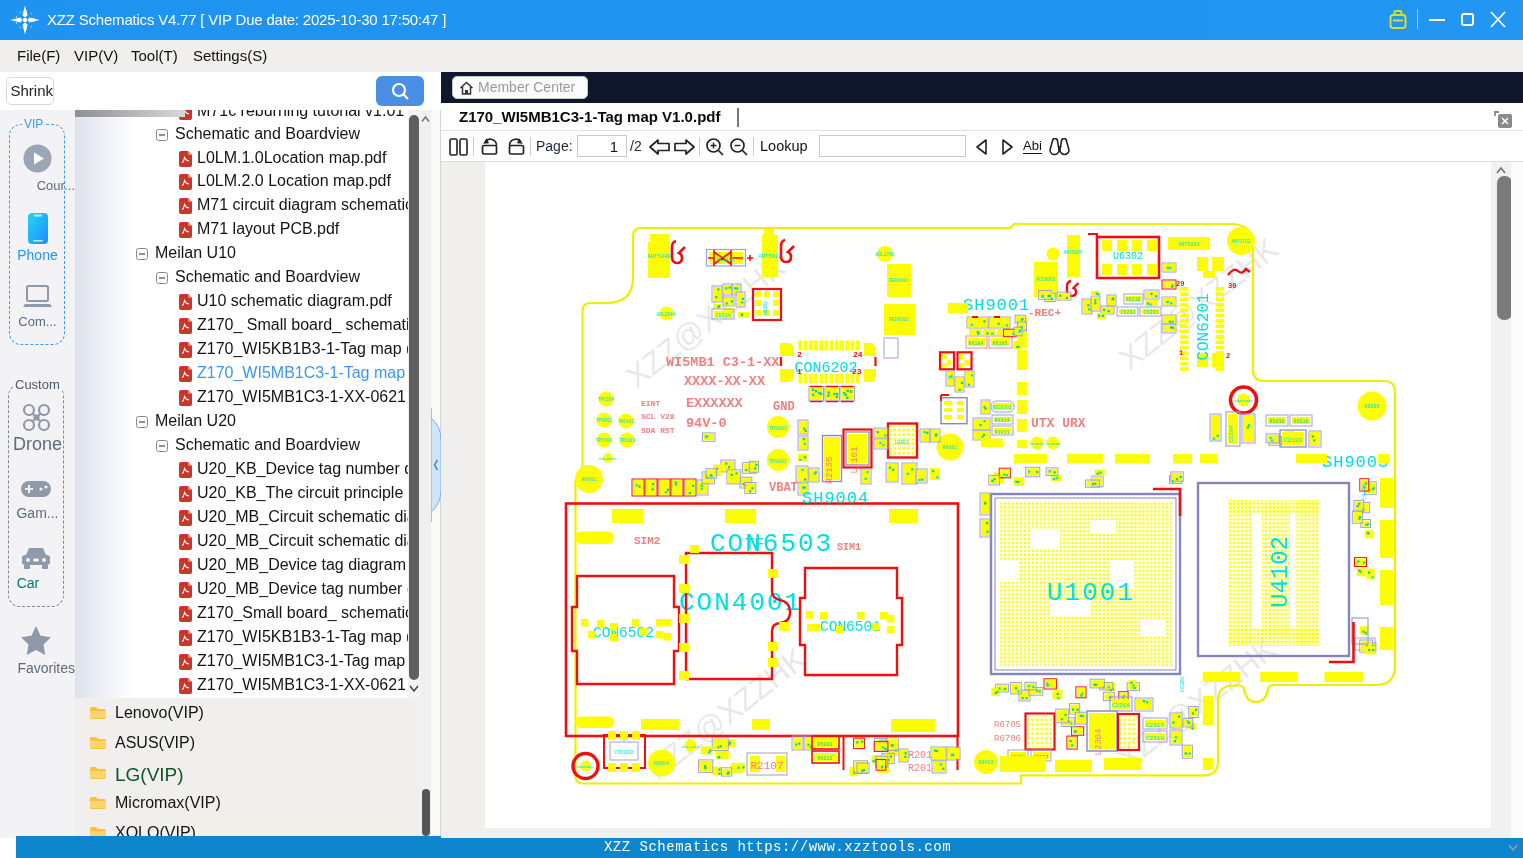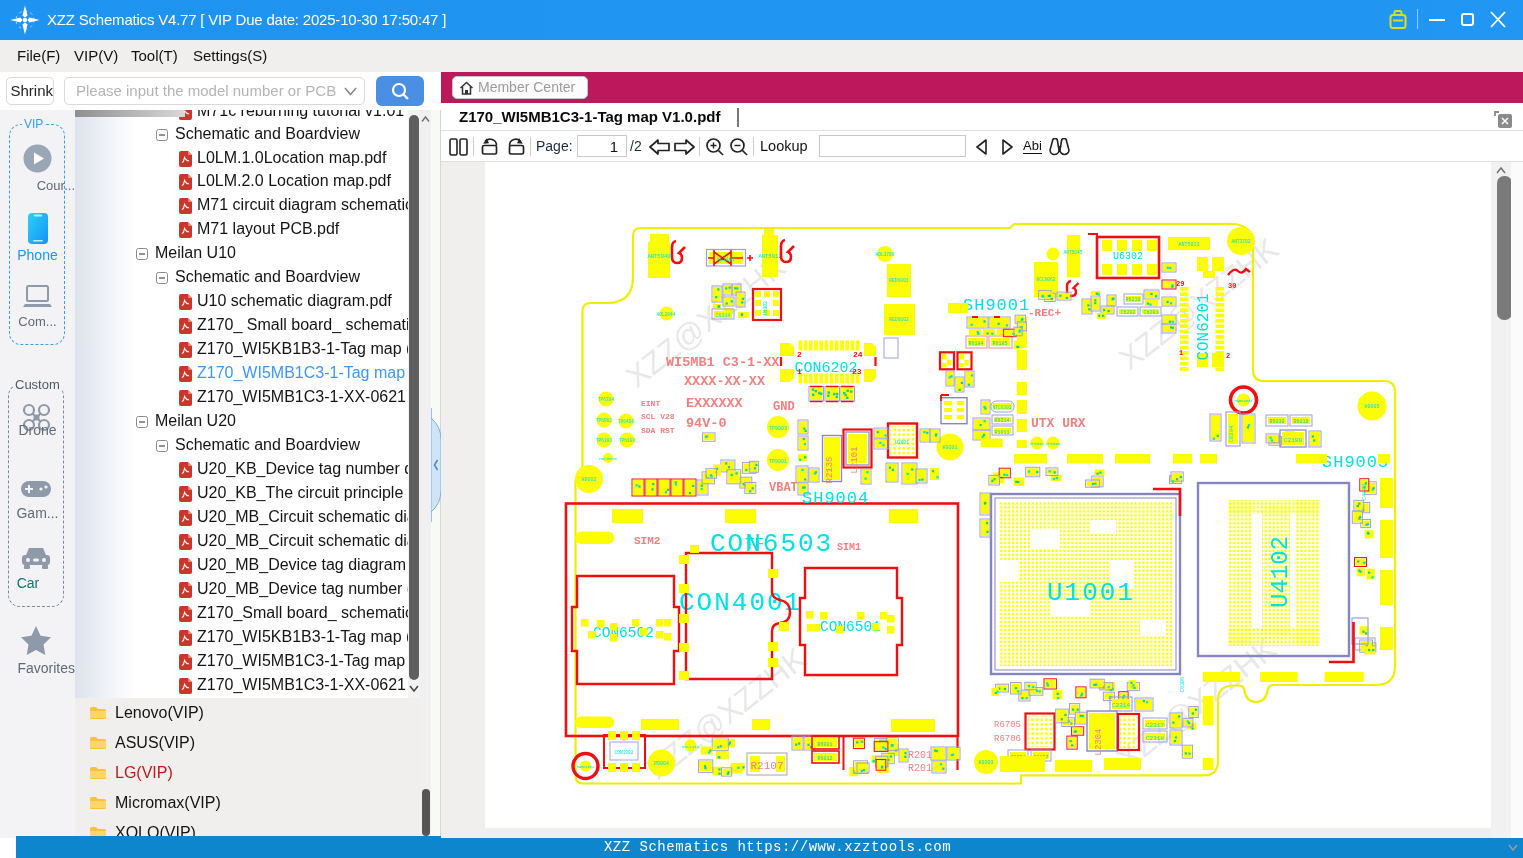--- a/index.html
+++ b/index.html
@@ -31,26 +31,20 @@
     </svg>
   </div>
 <div class="abs" style="left:0;top:40px;width:1523px;height:46px;background:#f0efed;border-bottom:1px solid #0369a1">
     <div class="abs" style="left:17px;top:7px;font-size:15px;color:#111">File(F)</div>
     <div class="abs" style="left:74px;top:7px;font-size:15px;color:#111">VIP(V)</div>
     <div class="abs" style="left:131px;top:7px;font-size:15px;color:#111">Tool(T)</div>
     <div class="abs" style="left:193px;top:7px;font-size:15px;color:#111">Settings(S)</div>
   </div>
 <div class="abs" style="left:0;top:72px;width:1523px;height:38px;background:#fff">
     <div class="abs" style="left:6px;top:5px;width:48px;height:28px;border:1px solid #d9d9d9;border-radius:5px;font-size:15px;color:#222;text-align:right;line-height:26px">Shrink</div>
-    <div class="abs" style="left:64px;top:5px;width:301px;height:28px;border:1px solid #d9d9d9;border-radius:5px;background:#fff">
-      <div class="abs" style="left:11px;top:4px;font-size:15px;color:#b4b4b4">Please input the model number or PCB</div>
-      <svg class="abs" style="left:279px;top:9px" width="13" height="9" viewBox="0 0 13 9">
-        <path d="M1 1 L6.5 7.5 L12 1" fill="none" stroke="#8a8a8a" stroke-width="1.6"></path>
-      </svg>
-    </div>
     <div class="abs" style="left:376px;top:4px;width:48px;height:30px;background:#4a8fe4;border-radius:6px">
       <svg class="abs" style="left:14px;top:5px" width="21" height="21" viewBox="0 0 21 21">
         <circle cx="9" cy="9" r="6" fill="none" stroke="#fff" stroke-width="2.2"></circle>
         <line x1="13.5" y1="13.5" x2="18" y2="18" stroke="#fff" stroke-width="2.2"></line>
       </svg>
     </div>
   </div>
 <div class="abs" style="left:0;top:110px;width:75px;height:728px;background:#f3f3f5">
     <div class="abs" style="left:9px;top:14px;width:56px;height:221px;border:1.6px dashed #3e9be9;border-radius:12px"></div>
     <div class="abs" style="left:22px;top:7px;background:#f3f3f5;color:#3e9be9;font-size:12px;padding:0 2px">VIP</div>
@@ -81,21 +75,21 @@
     <svg class="abs" style="left:21px;top:291px" width="31" height="33" viewBox="0 0 31 33">
       <g stroke="#8e99a9" stroke-width="2.2" fill="none">
 <circle cx="8" cy="9" r="5"></circle>
         <circle cx="23" cy="9" r="5"></circle>
         <circle cx="8" cy="24" r="5"></circle>
         <circle cx="23" cy="24" r="5"></circle>
 <path d="M11 12 L20 21 M20 12 L11 21"></path>
       </g>
       <circle cx="15.5" cy="16.5" r="3" fill="#8e99a9"></circle>
     </svg>
-    <div class="abs" style="left:0;top:312px;width:75px;text-align:center;font-size:14px;color:#5f6b7a">Drone</div>
+    <div class="abs" style="left:0;top:324px;width:75px;text-align:center;font-size:18px;color:#5f6b7a">Drone</div>
     <svg class="abs" style="left:20px;top:368px" width="32" height="22" viewBox="0 0 32 22">
       <rect x="1" y="3" width="30" height="16" rx="8" fill="#8e99a9"></rect>
 <path d="M9 7 v8 M5 11 h8" stroke="#f3f3f5" stroke-width="2"></path>
       <circle cx="21" cy="11" r="1.6" fill="#f3f3f5"></circle>
       <circle cx="26" cy="9" r="1.6" fill="#f3f3f5"></circle>
     </svg>
     <div class="abs" style="left:0;top:395px;width:75px;text-align:center;font-size:14px;color:#5f6b7a">Gam...</div>
     <svg class="abs" style="left:20px;top:435px" width="32" height="26" viewBox="0 0 32 26">
       <path d="M6 10 L9 3 h14 L26 10 Z" fill="#8e99a9"></path>
       <rect x="2" y="10" width="28" height="10" rx="3" fill="#8e99a9"></rect>
@@ -273,21 +267,21 @@
     <div class="abs" style="left:40px;top:594px;font-size:16px;color:#141414">Lenovo(VIP)</div>
     <svg class="abs" style="left:14px;top:626px" width="18" height="14" viewBox="0 0 18 14">
       <path d="M1 2.5 a1.5 1.5 0 0 1 1.5-1.5 h4.5 l2 2 h6.5 a1.5 1.5 0 0 1 1.5 1.5 v7 a1.5 1.5 0 0 1 -1.5 1.5 h-13 a1.5 1.5 0 0 1 -1.5-1.5 Z" fill="#fac23c"></path>
       <path d="M1 5 h16 v5.5 a1.5 1.5 0 0 1 -1.5 1.5 h-13 a1.5 1.5 0 0 1 -1.5-1.5 Z" fill="#fdd56a"></path>
     </svg>
     <div class="abs" style="left:40px;top:624px;font-size:16px;color:#141414">ASUS(VIP)</div>
     <svg class="abs" style="left:14px;top:656px" width="18" height="14" viewBox="0 0 18 14">
       <path d="M1 2.5 a1.5 1.5 0 0 1 1.5-1.5 h4.5 l2 2 h6.5 a1.5 1.5 0 0 1 1.5 1.5 v7 a1.5 1.5 0 0 1 -1.5 1.5 h-13 a1.5 1.5 0 0 1 -1.5-1.5 Z" fill="#fac23c"></path>
       <path d="M1 5 h16 v5.5 a1.5 1.5 0 0 1 -1.5 1.5 h-13 a1.5 1.5 0 0 1 -1.5-1.5 Z" fill="#fdd56a"></path>
     </svg>
-    <div class="abs" style="left:40px;top:654px;font-size:16px;color:#b91c1c">LG(VIP)</div>
+    <div class="abs" style="left:40px;top:654px;font-size:19px;color:#14532d">LG(VIP)</div>
     <svg class="abs" style="left:14px;top:686px" width="18" height="14" viewBox="0 0 18 14">
       <path d="M1 2.5 a1.5 1.5 0 0 1 1.5-1.5 h4.5 l2 2 h6.5 a1.5 1.5 0 0 1 1.5 1.5 v7 a1.5 1.5 0 0 1 -1.5 1.5 h-13 a1.5 1.5 0 0 1 -1.5-1.5 Z" fill="#fac23c"></path>
       <path d="M1 5 h16 v5.5 a1.5 1.5 0 0 1 -1.5 1.5 h-13 a1.5 1.5 0 0 1 -1.5-1.5 Z" fill="#fdd56a"></path>
     </svg>
     <div class="abs" style="left:40px;top:684px;font-size:16px;color:#141414">Micromax(VIP)</div>
     <svg class="abs" style="left:14px;top:716px" width="18" height="14" viewBox="0 0 18 14">
       <path d="M1 2.5 a1.5 1.5 0 0 1 1.5-1.5 h4.5 l2 2 h6.5 a1.5 1.5 0 0 1 1.5 1.5 v7 a1.5 1.5 0 0 1 -1.5 1.5 h-13 a1.5 1.5 0 0 1 -1.5-1.5 Z" fill="#fac23c"></path>
       <path d="M1 5 h16 v5.5 a1.5 1.5 0 0 1 -1.5 1.5 h-13 a1.5 1.5 0 0 1 -1.5-1.5 Z" fill="#fdd56a"></path>
     </svg>
     <div class="abs" style="left:40px;top:714px;font-size:16px;color:#141414">XOLO(VIP)</div>
@@ -295,21 +289,21 @@
     <svg class="abs" style="left:345px;top:4px" width="11" height="11" viewBox="0 0 11 11">
       <path d="M2 7.5 L5.5 3 L9 7.5" fill="none" stroke="#707070" stroke-width="1.4"></path>
     </svg>
     <div class="abs" style="left:346.5px;top:679px;width:8px;height:47px;background:#555;border-radius:4px"></div>
   </div>
 <div class="abs" style="left:431px;top:110px;width:10px;height:728px;background:#f7faf5;border-right:1px solid #d5d5d5"></div>
 <svg class="abs" style="left:431px;top:408px" width="10" height="114" viewBox="0 0 10 114">
 <path d="M0 0 L0 114 L0 104 Q10 96 10 82 L10 32 Q10 18 0 10 Z" fill="#cfe5f7" stroke="#7ab1e3" stroke-width="1"></path>
 <path d="M6.5 52 L3.5 57 L6.5 62" fill="none" stroke="#4a87c8" stroke-width="1.5"></path>
   </svg>
-<div class="abs" style="left:441px;top:72px;width:1082px;height:39px;background:#be185d;border-bottom:4px solid #6d28d9">
+<div class="abs" style="left:441px;top:72px;width:1082px;height:39px;background:#0f172a;border-bottom:4px solid #6d28d9">
     <div class="abs" style="left:11px;top:4px;width:136px;height:23px;border:1px solid #c6c6c6;border-radius:5px;background:#fcfcfc">
       <svg class="abs" style="left:6px;top:4px" width="15" height="15" viewBox="0 0 15 15">
         <path d="M1.5 7 L7.5 1.5 L13.5 7 M3.5 6 V13 h8 V6" fill="none" stroke="#333" stroke-width="1.5"></path>
         <rect x="6" y="9" width="3" height="4" fill="#333"></rect>
       </svg>
       <div class="abs" style="left:25px;top:2px;font-size:14px;color:#9b9b9b">Member Center</div>
     </div>
   </div>
 <div class="abs" style="left:441px;top:103px;width:1082px;height:28px;background:#fff;border-bottom:1px solid #e0e0e0">
     <div class="abs" style="left:18px;top:5px;font-size:15px;font-weight:bold;color:#0a0a0a">Z170_WI5MB1C3-1-Tag map V1.0.pdf</div>

